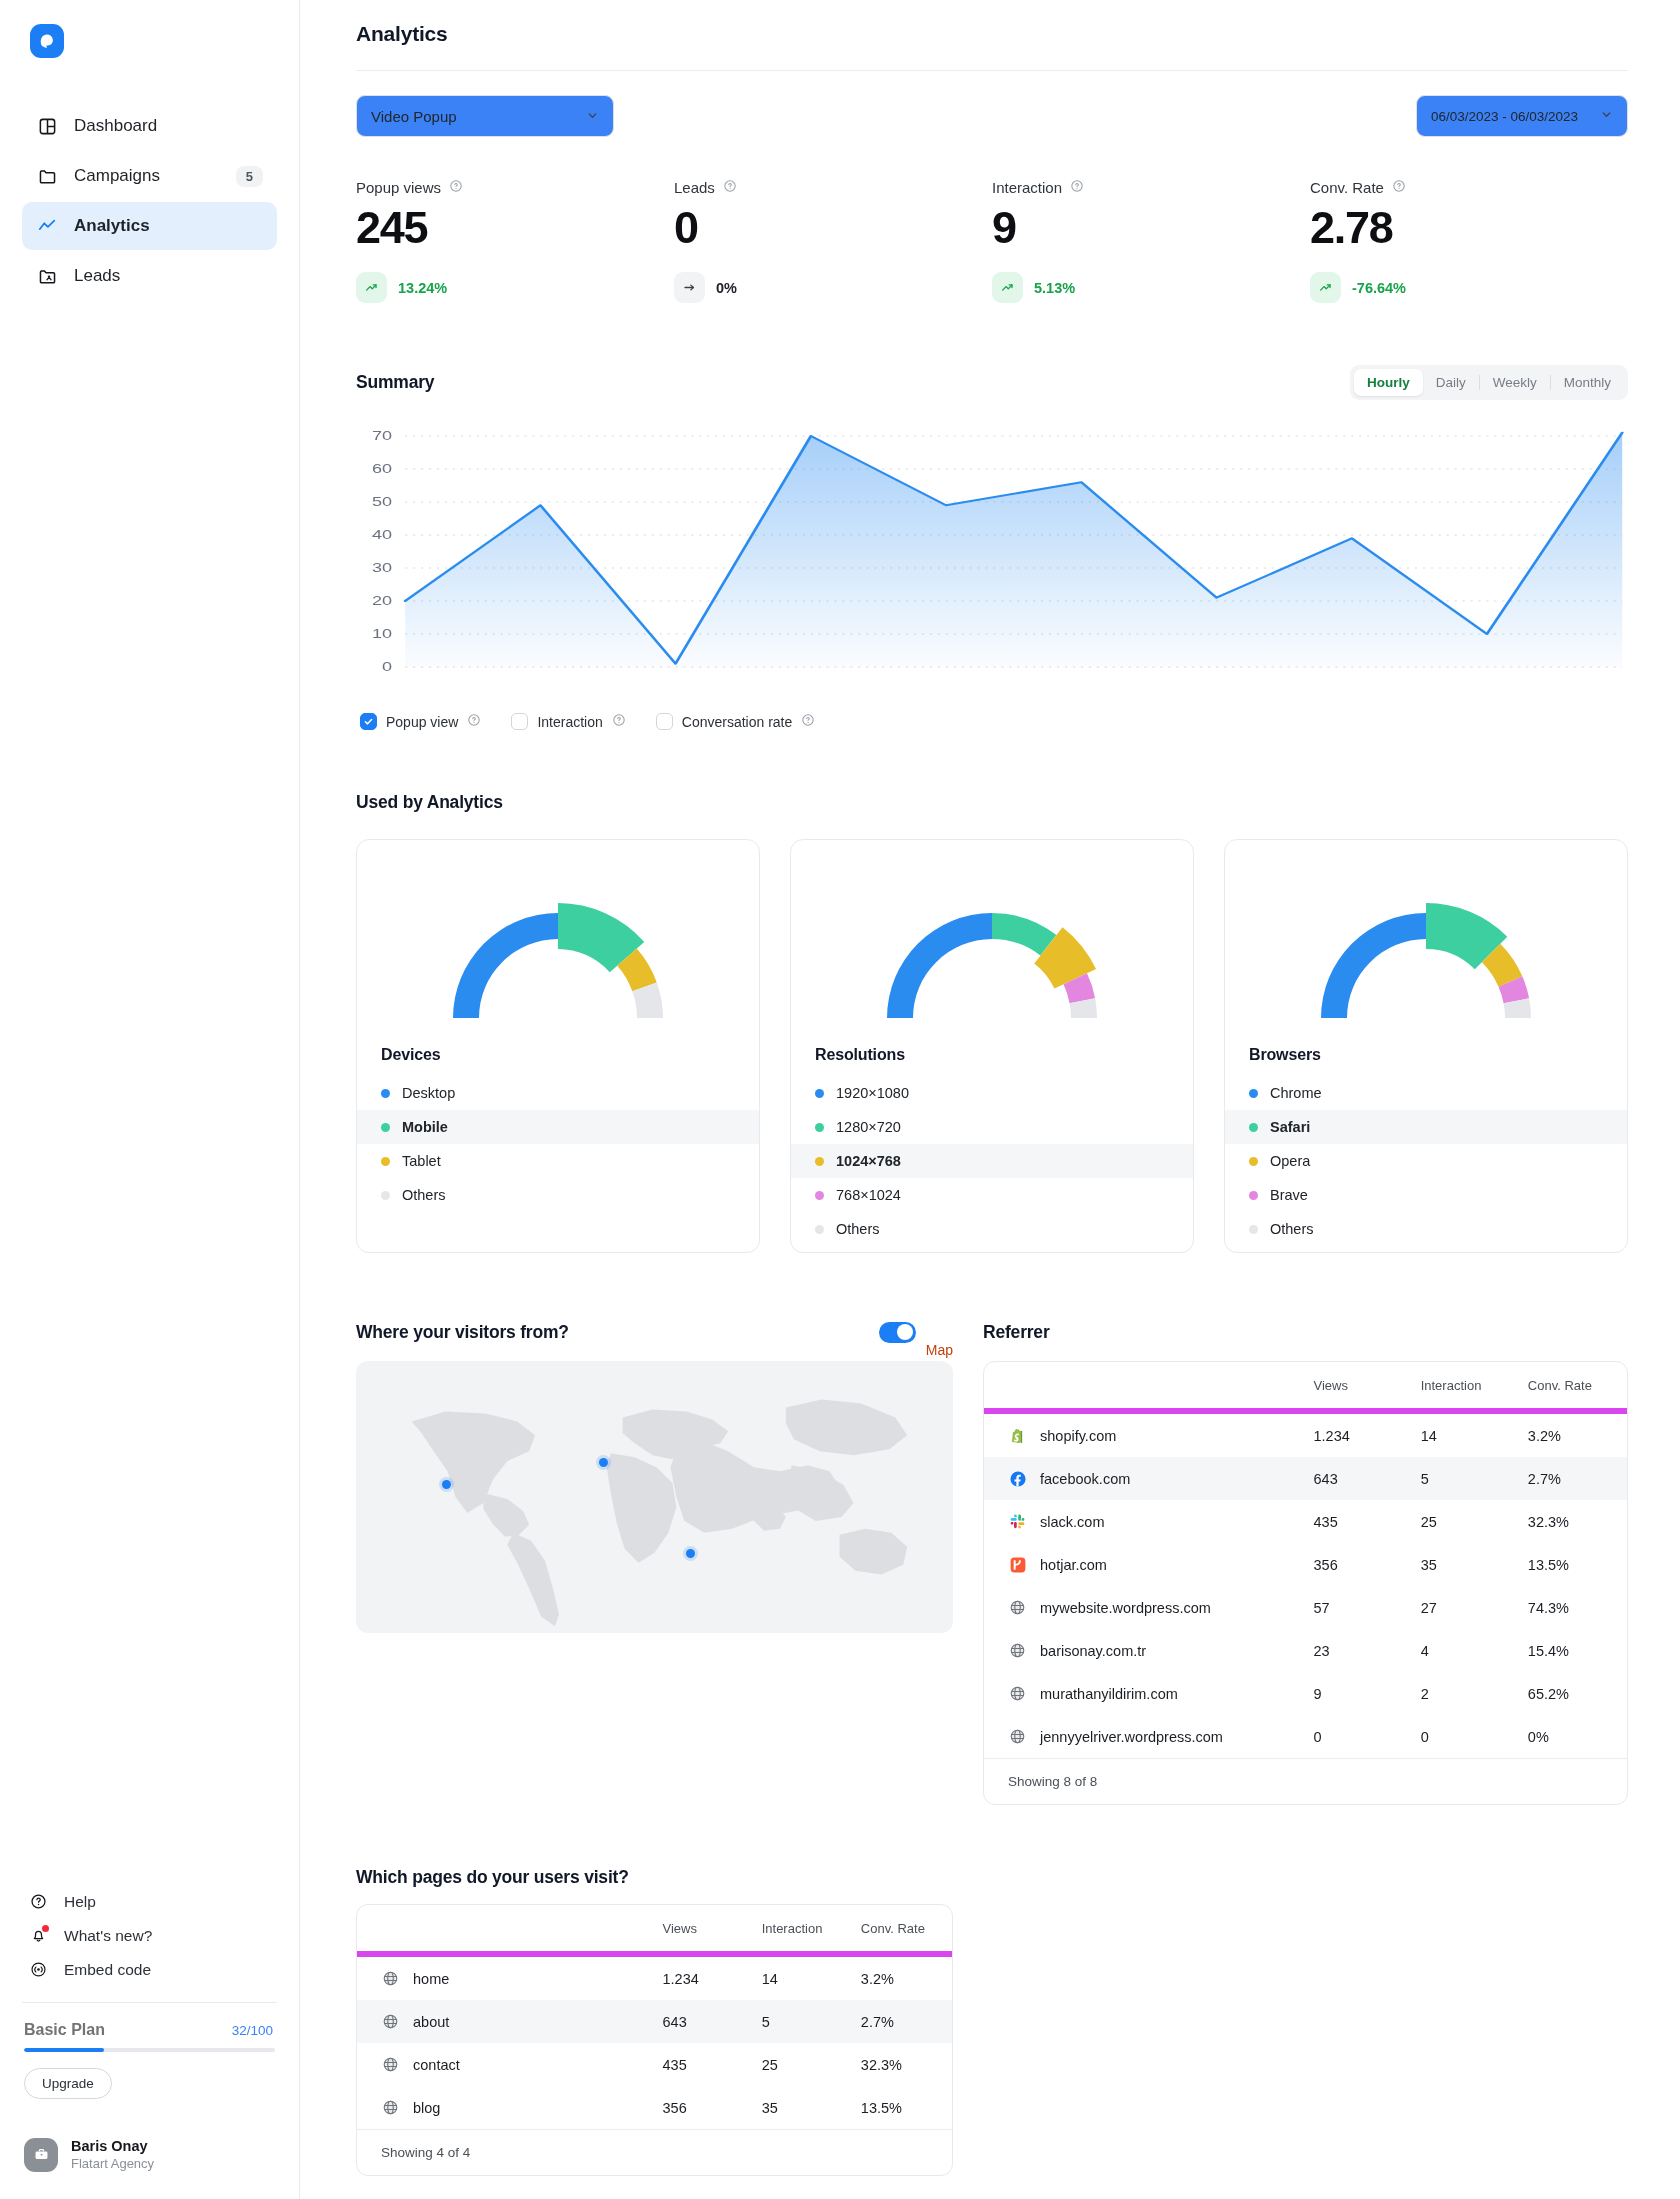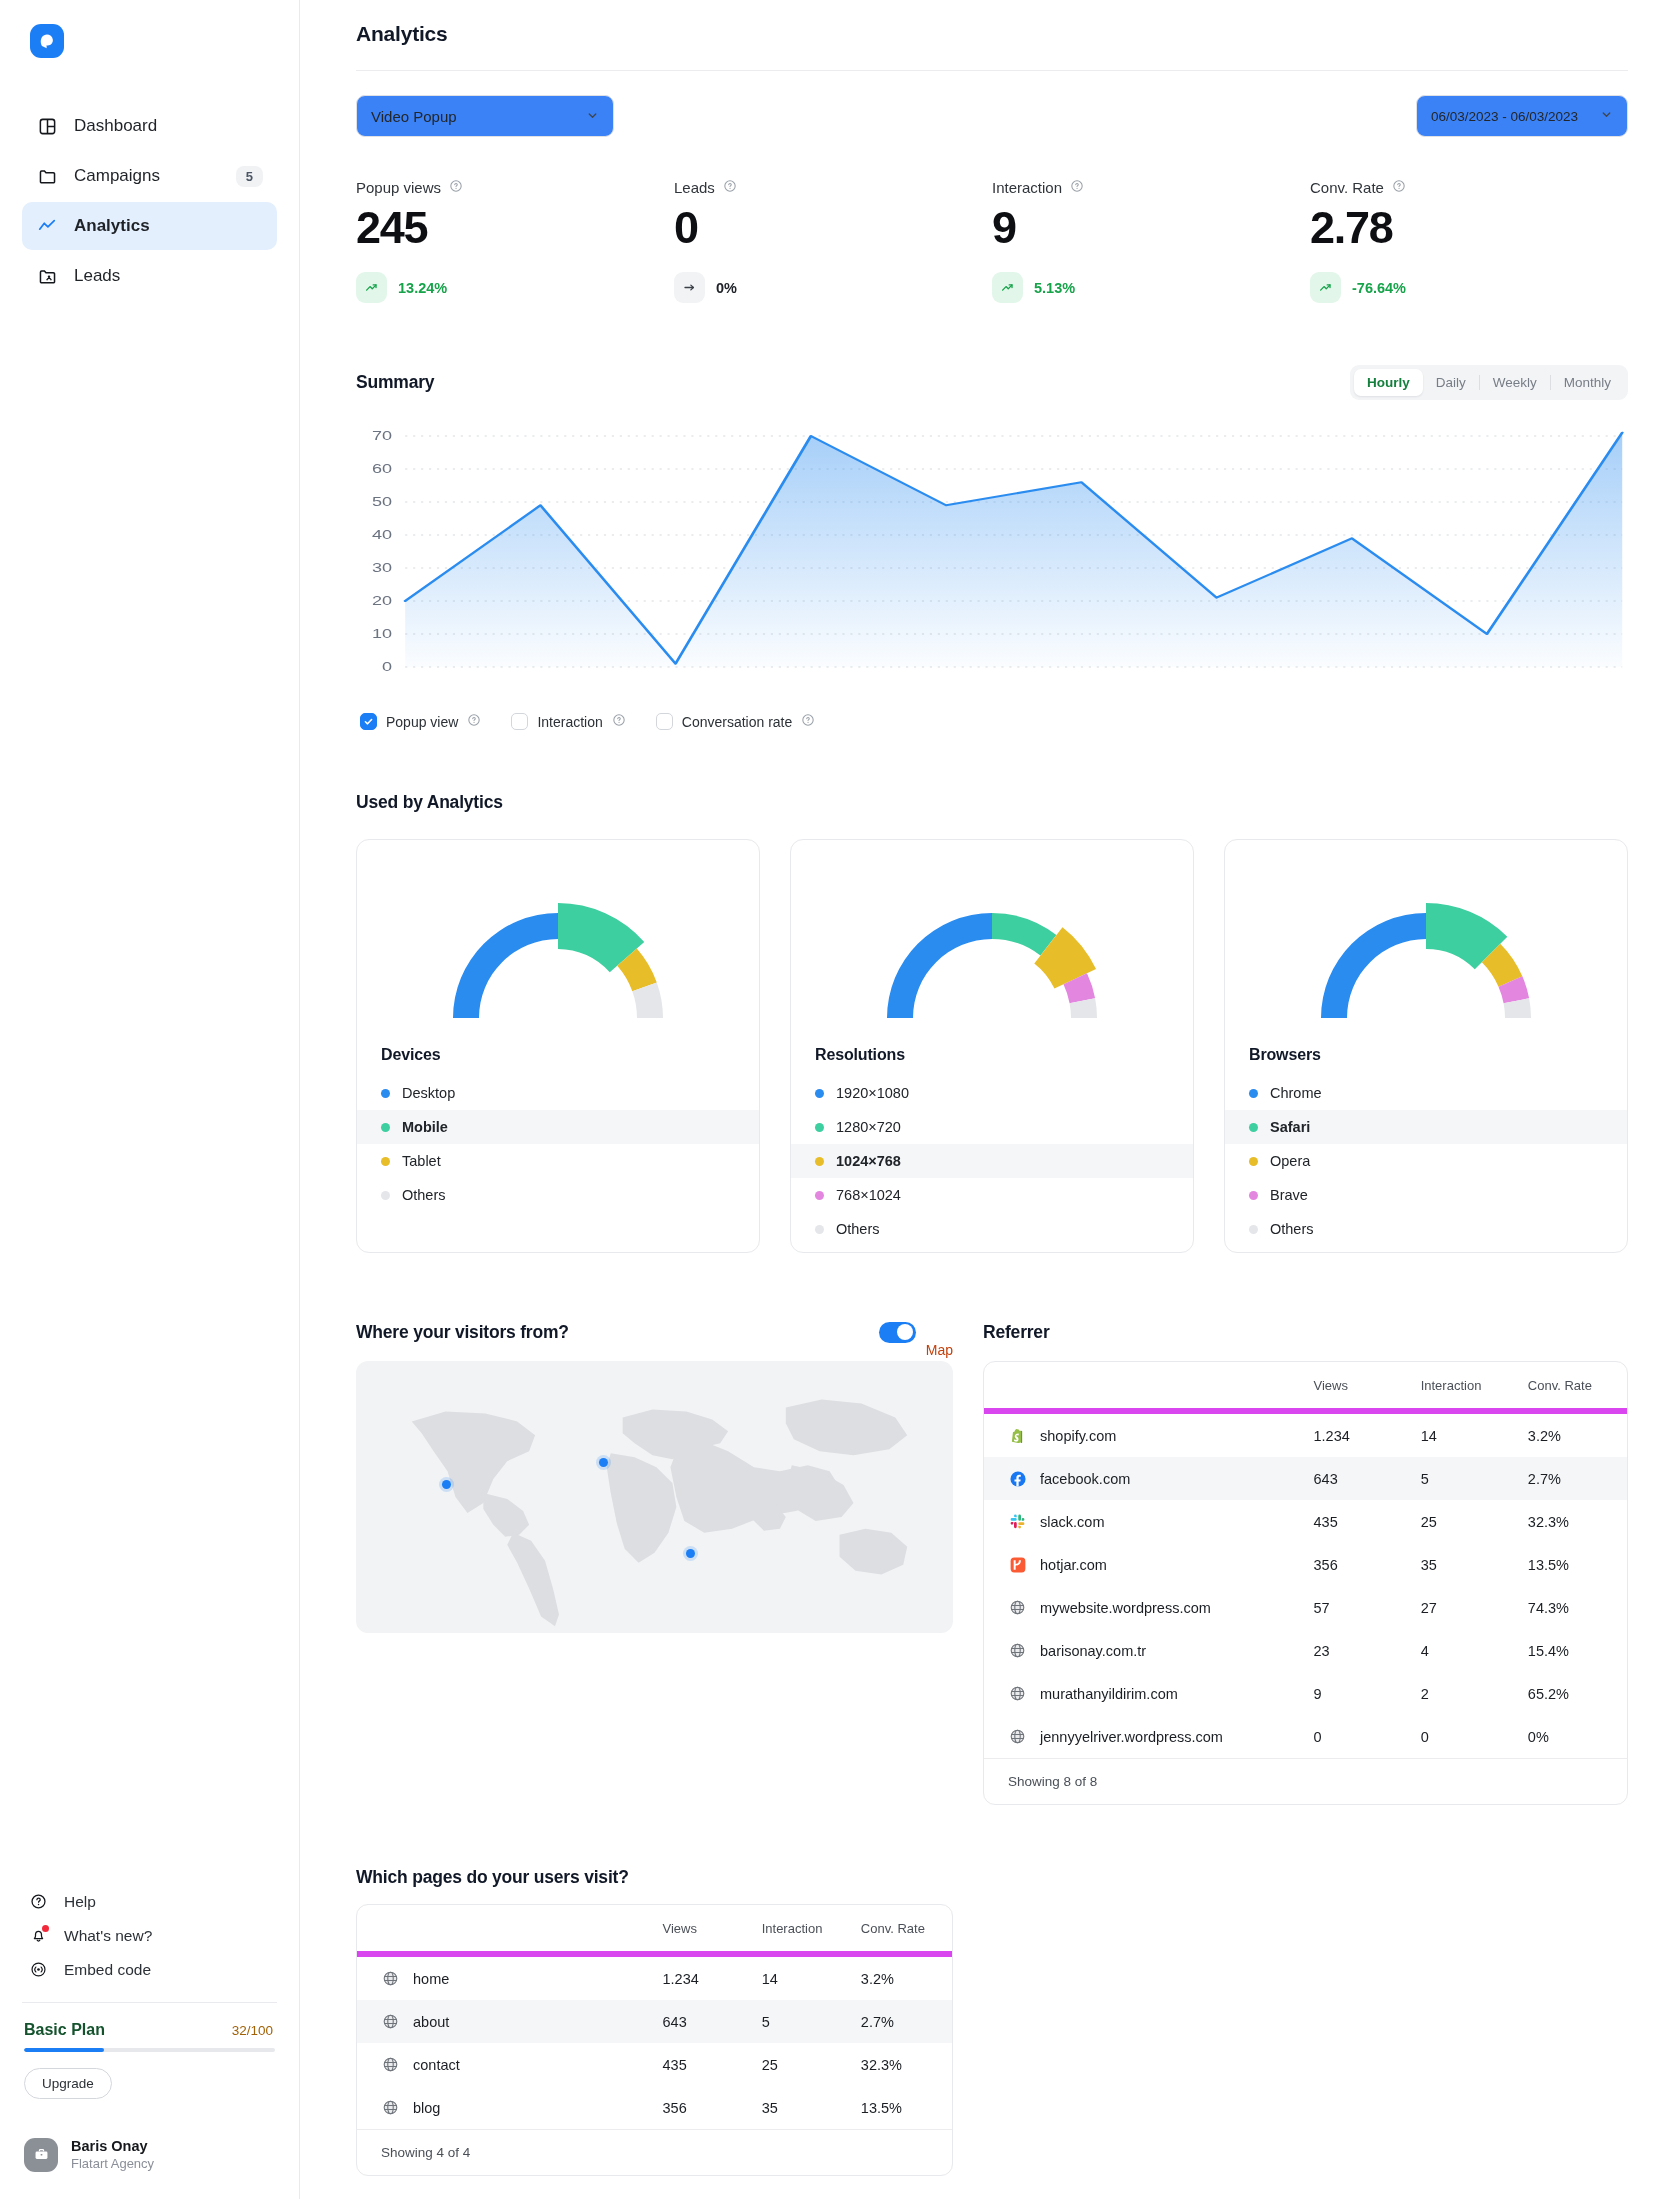--- a/index.html
+++ b/index.html
@@ -38,22 +38,22 @@
   }
 
   .sb-bottom { margin-top:auto; padding-bottom: 26px; }
   .mini-links { display:flex; flex-direction:column; gap: 14px; padding-left: 6px;}
   .mini-link { display:flex; align-items:center; gap: 16px; font-size:15.5px; color:#2c3137; cursor:pointer;}
   .mini-link .ico { width:20px;height:20px;display:flex;align-items:center;justify-content:center;flex:0 0 20px; position:relative;}
   .dot-red { position:absolute; top:-1px; right:-1px; width:7px;height:7px;border-radius:50%;background:#f2293a; }
 
   .divider { height:1px; background:#e9eaed; margin: 22px 0 18px; }
   .plan-row { display:flex; align-items:baseline; justify-content:space-between; padding:0 4px 0 2px;}
-  .plan-name { font-size:16px; font-weight:700; color:#14532d;}
-  .plan-count { font-size:13.5px; color:#a16207;}
+  .plan-name { font-size:16px; font-weight:700; color:#737373;}
+  .plan-count { font-size:13.5px; color:#3b82f6;}
   .plan-bar { height:4px; background:#e6e8eb; border-radius:3px; margin: 9px 2px 0; overflow:hidden;}
   .plan-bar > i { display:block; height:100%; background:#1b7ef5; border-radius:3px;}
   .upgrade {
     margin: 16px 0 0 2px; display:inline-block;
     border:1px solid #d4d7dc; border-radius:999px;
     font-size:13.5px; color:#2c3137; padding:7px 17px; background:#fff; cursor:pointer;
   }
   .user { display:flex; align-items:center; gap:13px; margin-top: 38px; padding-left:2px; cursor:pointer;}
   .avatar { width:34px;height:34px;border-radius:11px;background:#8b8f96;display:flex;align-items:center;justify-content:center;flex:0 0 34px;}
   .user-name{font-size:14.5px;font-weight:700;color:#16181c;line-height:1.3;}

